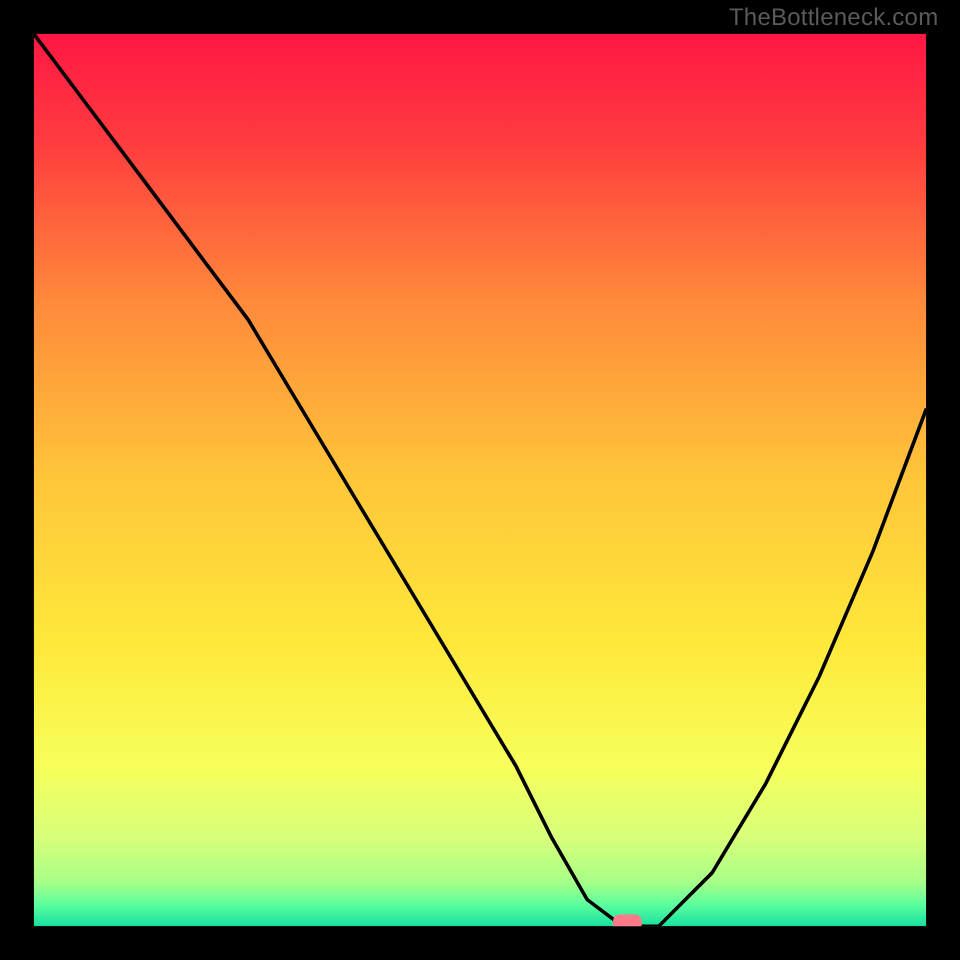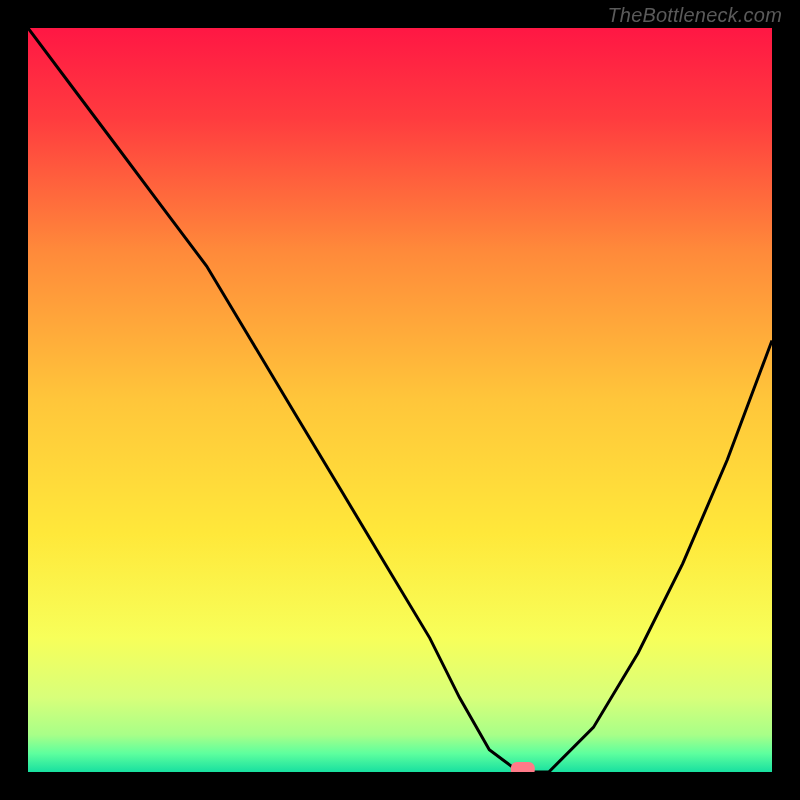--- a/index.html
+++ b/index.html
@@ -11,21 +11,20 @@
     overflow: hidden;
     font-family: Arial, sans-serif;
   }
   .frame {
     position: absolute;
     top: 0;
     left: 0;
     width: 800px;
     height: 800px;
     background: #000;
-    font-style: italic;
   }
   .watermark {
     position: absolute;
     top: 4px;
     right: 18px;
     color: #5a5a5a;
     font-size: 20px;
     font-weight: 500;
     letter-spacing: 0.2px;
   }

